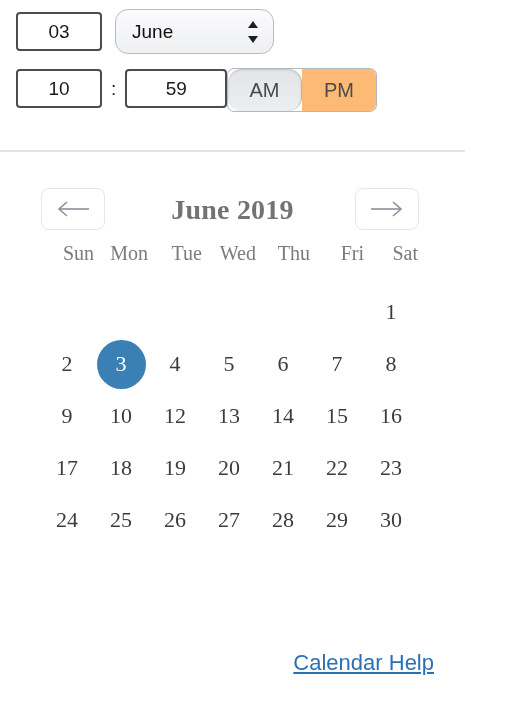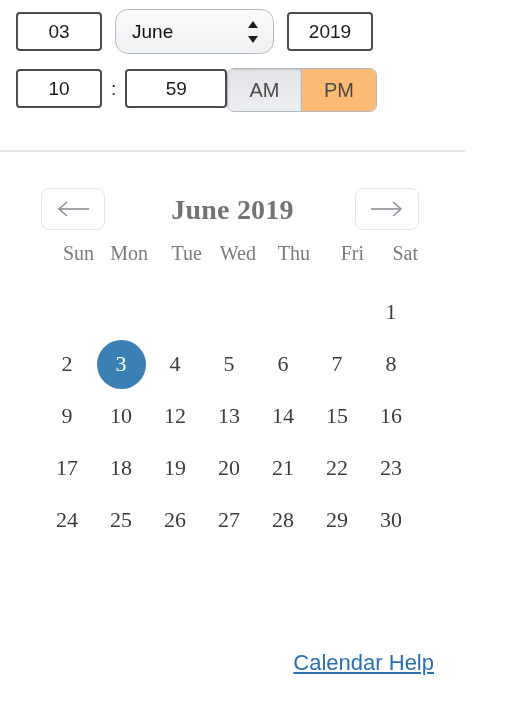--- a/index.html
+++ b/index.html
@@ -125,20 +125,21 @@
     font-size: 20px;
     color: #4a4a4a;
     cursor: pointer;
     outline: none;
     padding: 0;
   }
   .ampm-btn.is-selected {
     background: linear-gradient(#e2e4e7, #eceef0);
     box-shadow: inset 0 1px 2px rgba(0,0,0,.16);
     border-right: 1px solid #b2b8bf;
+    border-radius: 14px;
   }
   .ampm-btn.not-selected {
     background: #fdba74;
   }
 
   
   #section-divider {
     position: absolute;
     left: 0;
     top: 150px;
@@ -262,21 +263,20 @@
     <input class="text-input" id="day-input" type="text" value="03" style="">
 
     <span class="select-wrap">
       <select id="month-select"><option value="January">January</option><option value="February">February</option><option value="March">March</option><option value="April">April</option><option value="May">May</option><option value="June" selected="">June</option><option value="July">July</option><option value="August">August</option><option value="September">September</option><option value="October">October</option><option value="November">November</option><option value="December">December</option></select>
       <span class="select-spinner">
         <i class="up"></i>
           <i class="down"></i>
       </span>
     </span>
 
-    <input class="text-input" id="year-input" type="text" value="2019" style="">
   </div>
 
   <div class="field-row" id="row-time">
     <input class="text-input" id="hour-input" type="text" value="10" style="">
     <span class="time-colon">:</span>
     <input class="text-input" id="minute-input" type="text" value="59" style="">
   </div>
 
   <div id="ampm-toggle">
     <button class="ampm-btn is-selected">AM</button>

